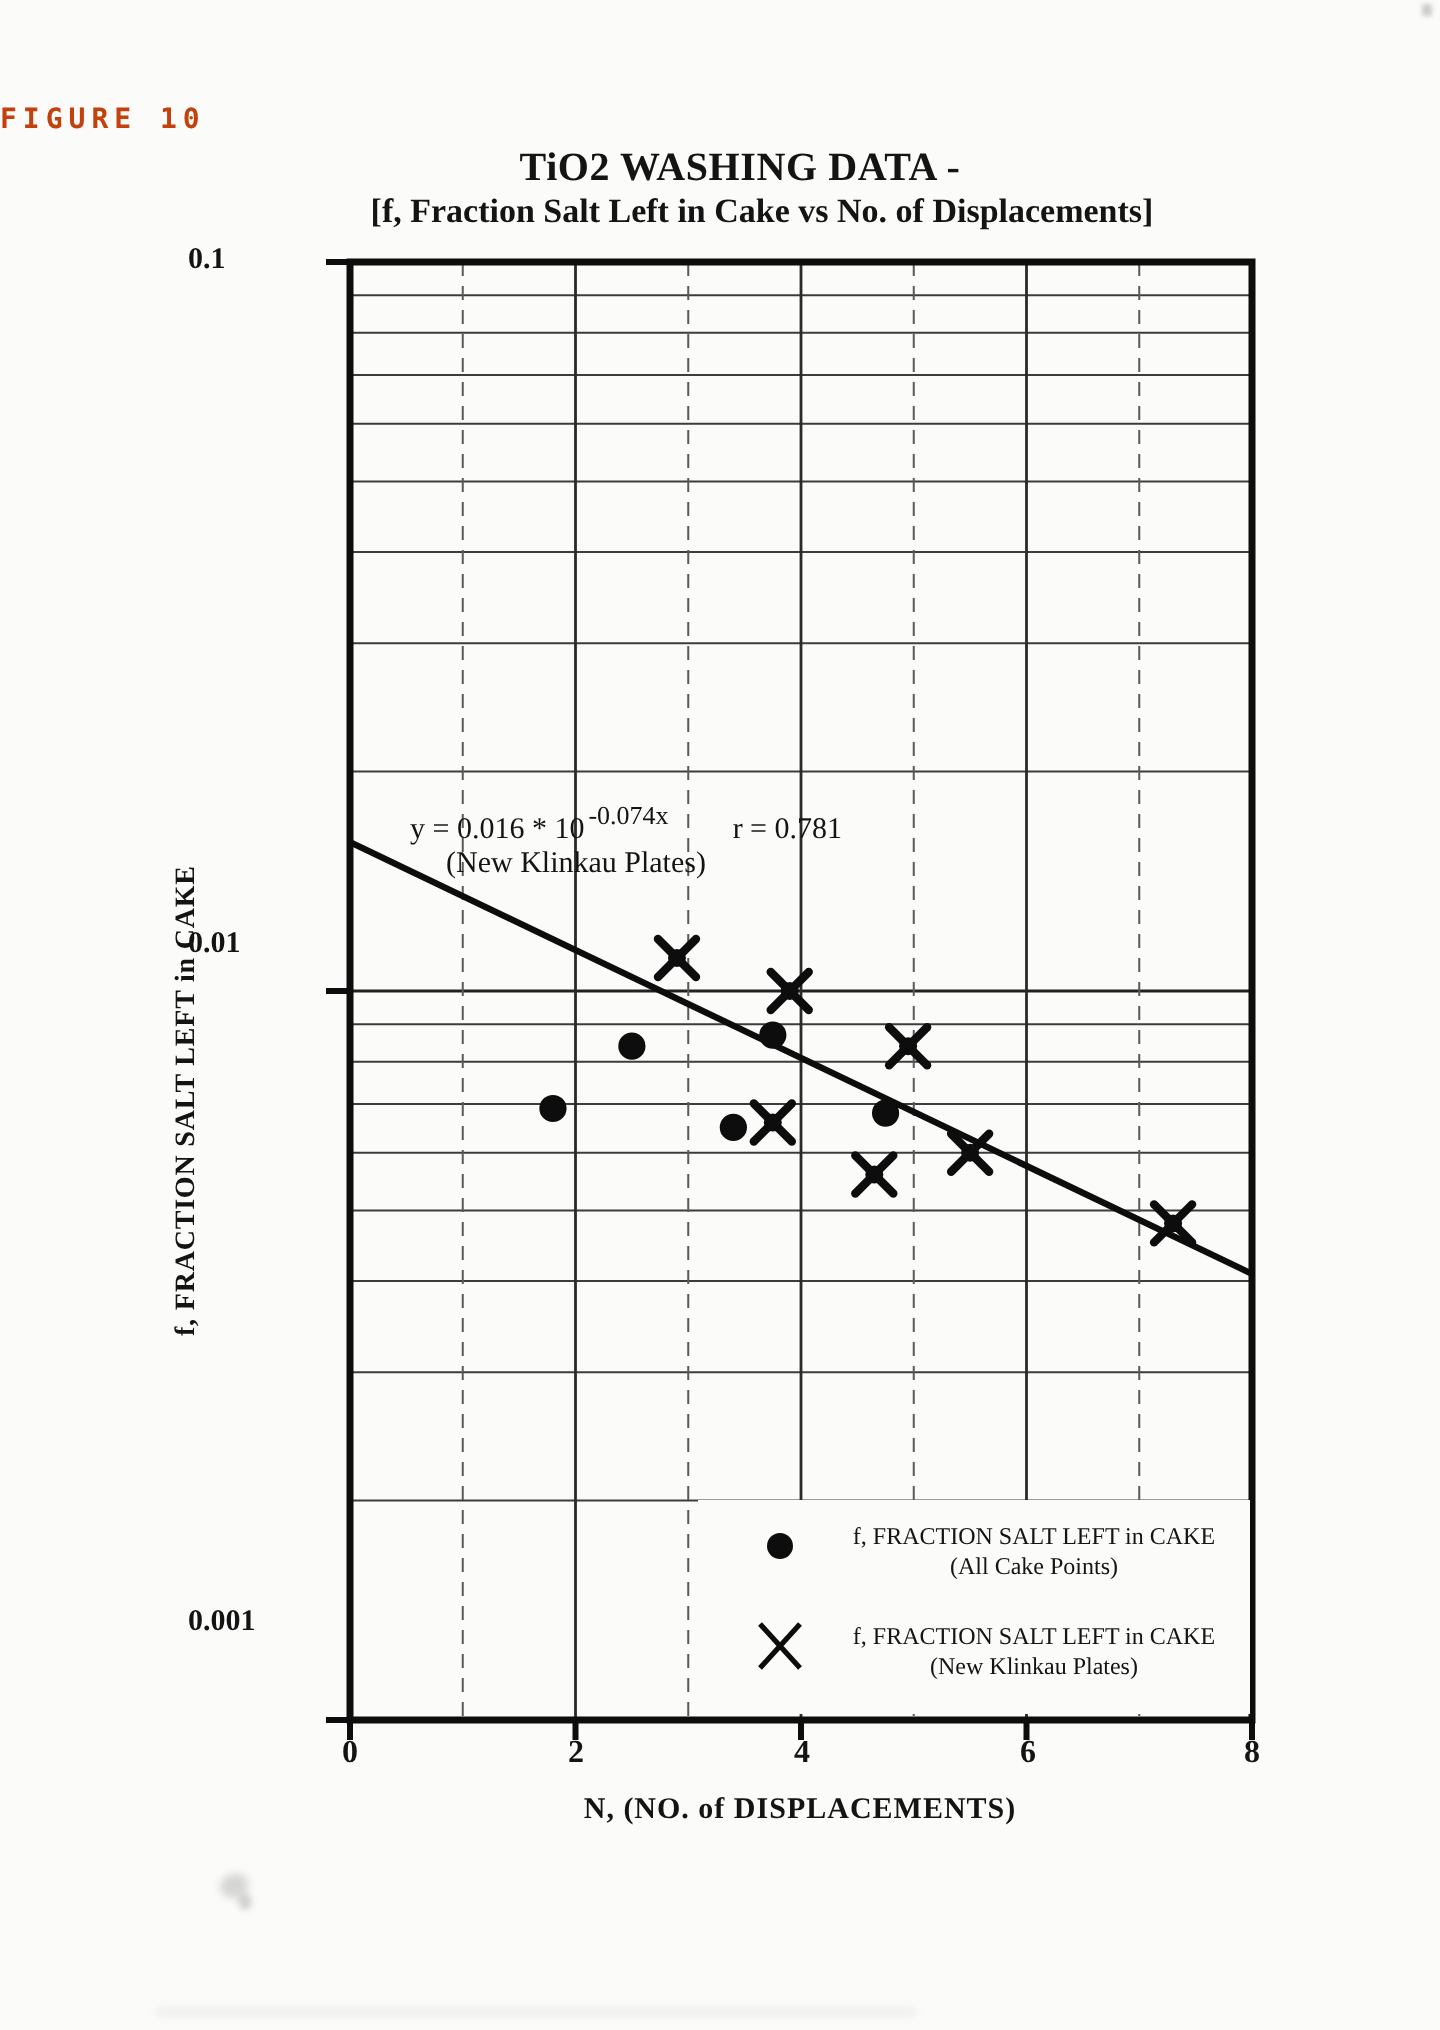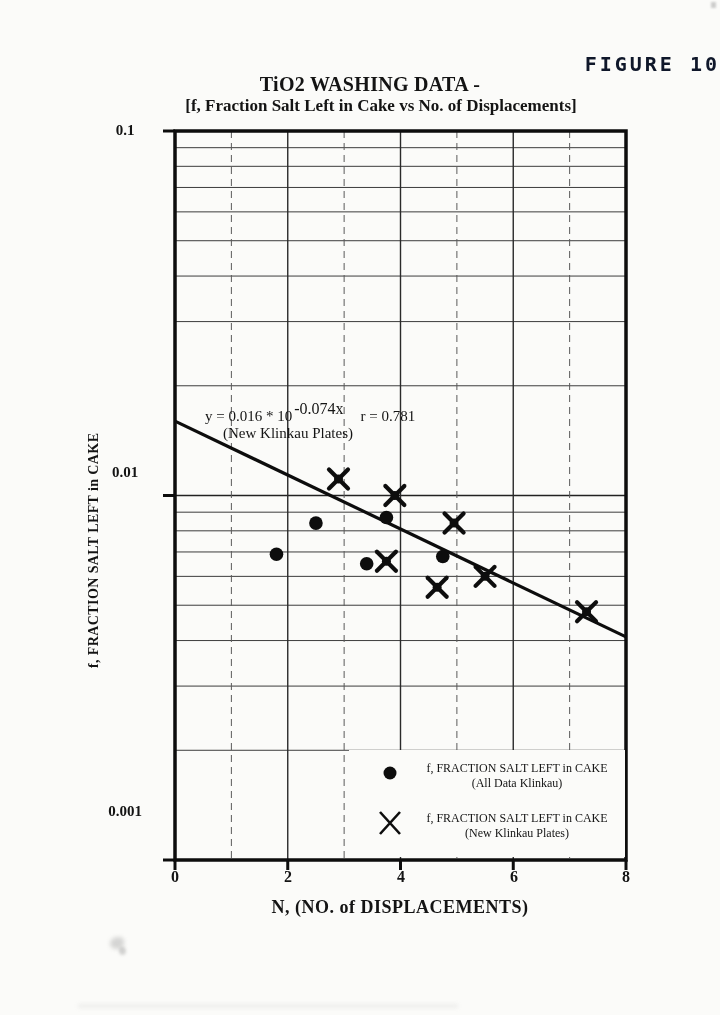--- a/index.html
+++ b/index.html
@@ -3,46 +3,46 @@
 <meta charset="utf-8">
 <style>
   html,body{margin:0;padding:0;background:#e8e8e8;}
   .page{
     position:relative;width:720px;height:1015px;margin:0 auto;
     background:#fbfbf9;overflow:hidden;
     font-family:"Liberation Serif",serif;color:#141414;
   }
   .abs{position:absolute;}
   
-  .fig-label{left:0;top:52px;width:720px;text-align:right;
+  .fig-label{left:0;top:52px;width:720px;text-align:left;
     font-family:"DejaVu Sans Mono",monospace;font-weight:bold;
-    font-size:20px;letter-spacing:3px;color:#0f172a;}
+    font-size:14px;letter-spacing:3px;color:#c2410c;}
   .title{left:10px;top:73px;width:720px;text-align:center;
     font-weight:bold;font-size:20px;letter-spacing:0.3px;}
   .subtitle{left:21px;top:96px;width:720px;text-align:center;
     font-weight:bold;font-size:17px;}
   
   #chart-svg{left:0;top:0;width:720px;height:1015px;}
   
   .y-axis-title{left:86px;top:338px;height:330px;
     writing-mode:vertical-rl;transform:rotate(180deg);
     font-weight:bold;font-size:14px;letter-spacing:0.4px;white-space:nowrap;}
   .x-axis-title{left:210px;top:897px;width:380px;text-align:center;
-    font-weight:bold;font-size:18px;letter-spacing:0.5px;}
+    font-weight:bold;font-size:15px;letter-spacing:0.5px;}
   
-  .ytick{width:62px;text-align:center;font-weight:bold;font-size:15px;}
+  .ytick{width:62px;text-align:left;font-weight:bold;font-size:15px;}
   .yt0{left:94px;top:122px;}
   .yt1{left:94px;top:464px;}
   .yt2{left:94px;top:803px;}
   .xtick{width:40px;text-align:center;font-weight:bold;font-size:16px;top:868px;}
   .xt0{left:155px;}.xt1{left:268px;}.xt2{left:381px;}.xt3{left:494px;}.xt4{left:606px;}
   
   .equation{left:205px;top:401px;font-size:15px;white-space:nowrap;}
-  .equation sup{font-size:16px;position:relative;top:-1px;margin-left:2px;}
-  .equation .r-val{margin-left:17px;}
+  .equation sup{font-size:13px;position:relative;top:-1px;margin-left:2px;}
+  .equation .r-val{margin-left:32px;}
   .eq-note{margin-top:0px;padding-left:18px;font-size:15px;}
   
   .legend{left:349px;top:750px;width:276px;height:107px;background:#fbfbf9;}
   .legend-row{position:absolute;left:0;width:276px;}
   .legend-row-1{top:8px;}
   .legend-row-2{top:58px;}
   .legend-marker{position:absolute;left:26px;top:0px;width:30px;height:30px;}
   .legend-text{position:absolute;left:66px;top:3px;width:204px;text-align:center;
     font-size:12px;line-height:15px;}
   
@@ -145,21 +145,21 @@
     <div class="eq-note">(New Klinkau Plates)</div>
   </div>
 
   <div class="abs legend">
     <div class="legend-row legend-row-1">
       <svg class="legend-marker" viewBox="0 0 30 30">
         <circle cx="15" cy="15" r="6.5" fill="#0d0d0d"></circle>
       </svg>
       <div class="legend-text">
         <div>f, FRACTION SALT LEFT in CAKE</div>
-        <div>(All Data Klinkau)</div>
+        <div>(All Cake Points)</div>
       </div>
     </div>
     <div class="legend-row legend-row-2">
       <svg class="legend-marker" viewBox="0 0 30 30">
         <path d="M5 4 L25 26 M25 4 L5 26" stroke="#0d0d0d" stroke-width="2.6" fill="none"></path>
       </svg>
       <div class="legend-text">
         <div>f, FRACTION SALT LEFT in CAKE</div>
         <div>(New Klinkau Plates)</div>
       </div>

